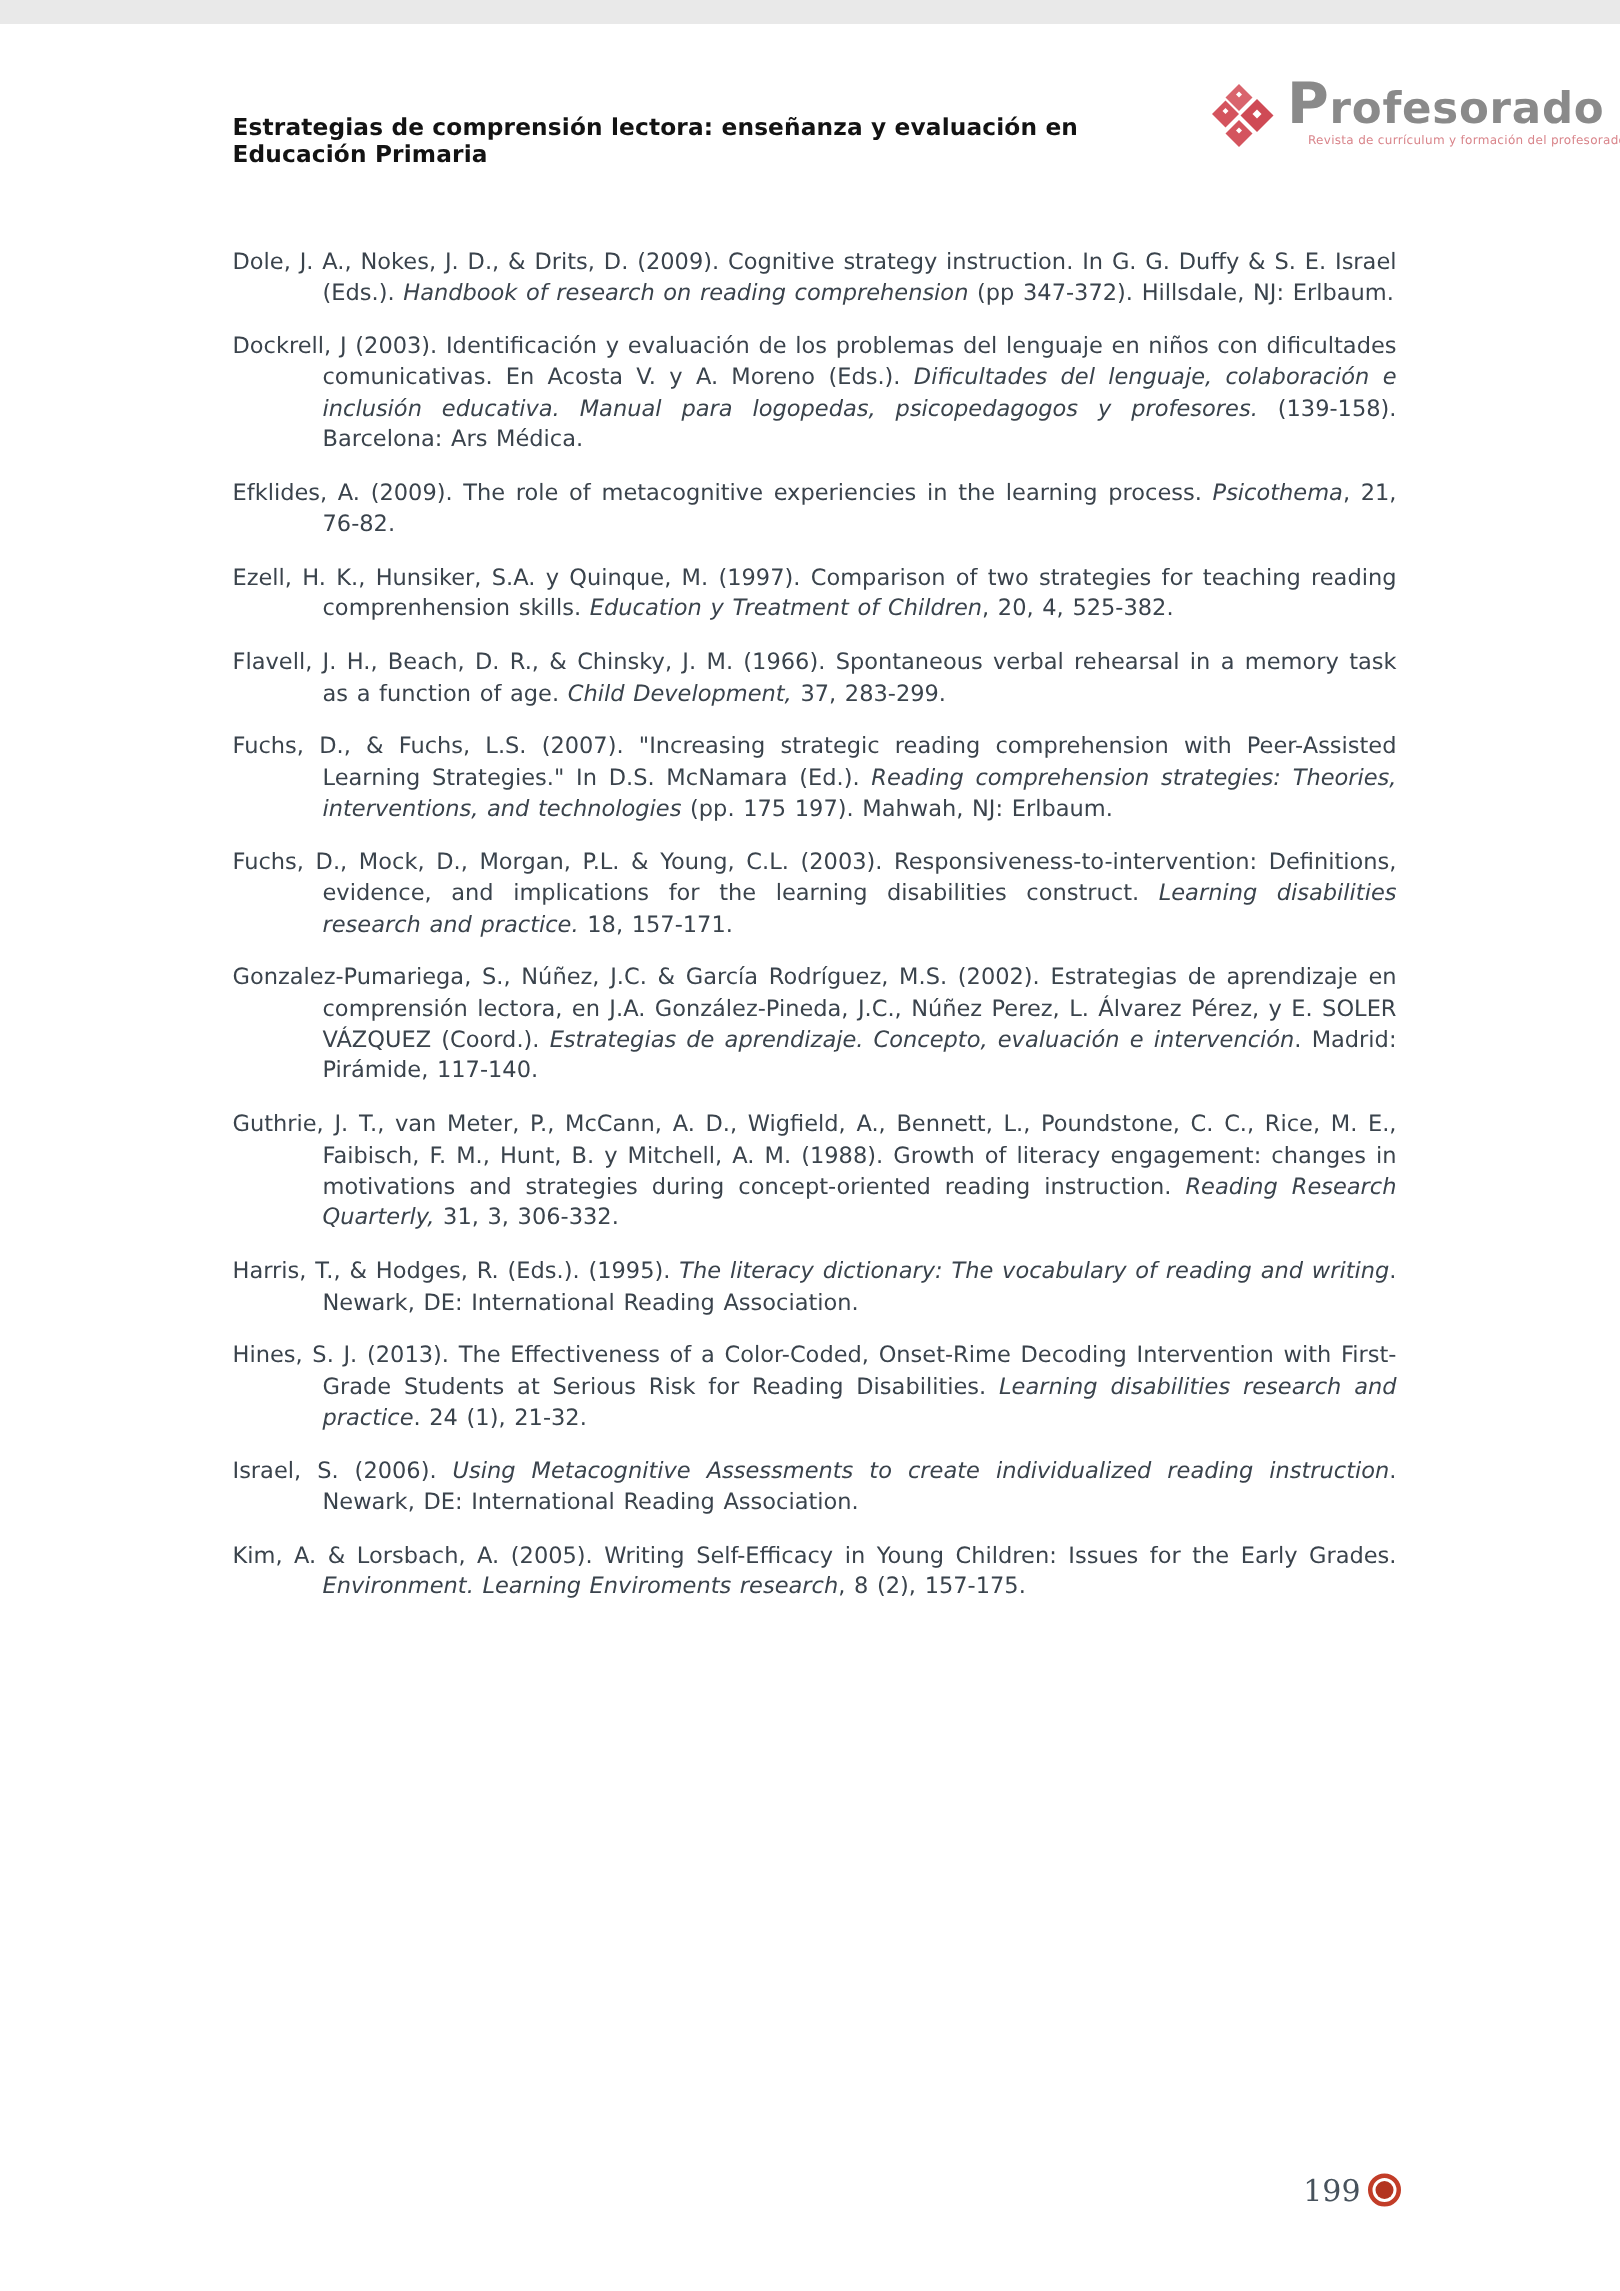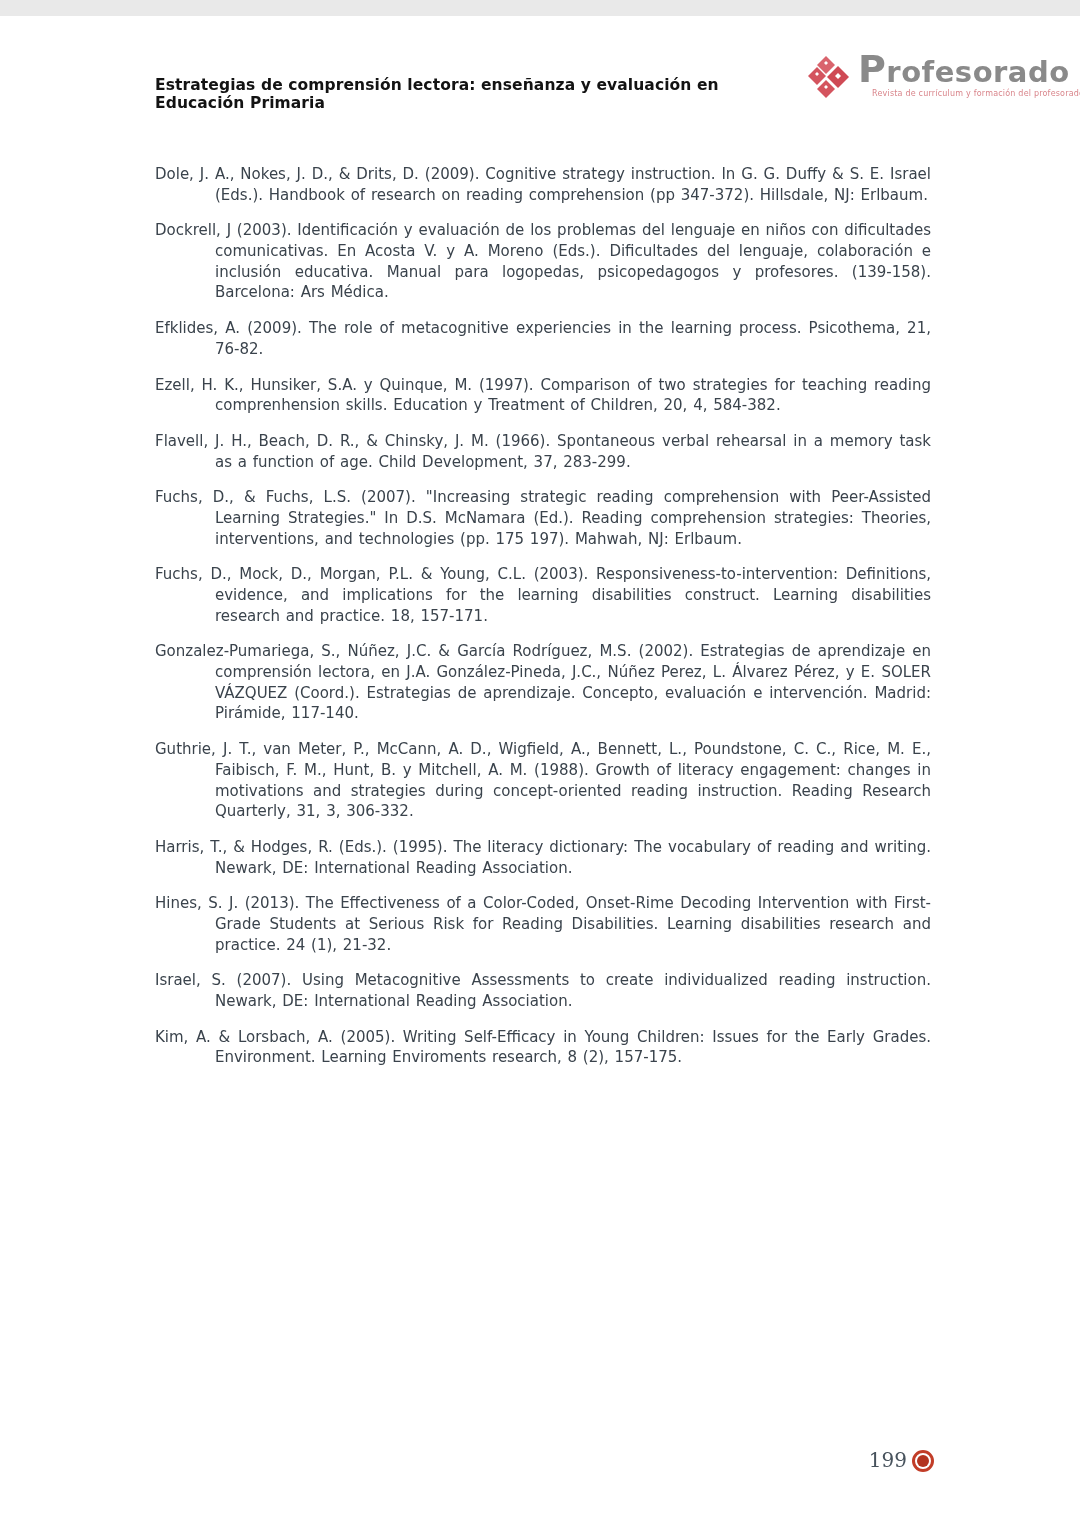--- a/index.html
+++ b/index.html
@@ -61,29 +61,29 @@
   .ref {
     margin: 0 0 15px 0;
     padding-left: 60px;
     text-indent: -60px;
     text-align: justify;
     font-size: 15px;
     line-height: 1.38;
     color: var(--body_text, #3a434c);
     word-spacing: 1px;
   }
-  .ref .it { }
+  .ref .it { font-style: italic; }
 
   
   .page-footer {
     position: absolute;
     top: 1432px;
     right: 146px;
     display: flex;
-    align-items: flex-end;
+    align-items: center;
     gap: 5px;
   }
   .page-number {
     font-family: "DejaVu Serif", "Liberation Serif", serif;
     font-size: 20px;
     color: #47525c;
   }
   .footer-dot {
     width: 16px;
     height: 16px;
@@ -129,29 +129,29 @@
         <span class="logo-name">Profesorado</span>
         <span class="logo-tagline">Revista de currículum y formación del profesorado</span>
       </span>
     </div>
   </header>
 
   <main class="refs">
       <p class="ref"><span>Dole, J. A., Nokes, J. D., &amp; Drits, D. (2009). Cognitive strategy instruction. In G. G. Duffy &amp; S. E. Israel (Eds.). </span><span class="it">Handbook of research on reading comprehension</span><span> (pp 347-372). Hillsdale, NJ: Erlbaum.</span></p>
       <p class="ref"><span>Dockrell, J (2003). Identificación y evaluación de los problemas del lenguaje en niños con dificultades comunicativas. En Acosta V. y A. Moreno (Eds.). </span><span class="it">Dificultades del lenguaje, colaboración e inclusión educativa. Manual para logopedas, psicopedagogos y profesores.</span><span> (139-158). Barcelona: Ars Médica.</span></p>
       <p class="ref"><span>Efklides, A. (2009). The role of metacognitive experiencies in the learning process. </span><span class="it">Psicothema</span><span>, 21, 76-82.</span></p>
-      <p class="ref"><span>Ezell, H. K., Hunsiker, S.A. y Quinque, M. (1997). Comparison of two strategies for teaching reading comprenhension skills. </span><span class="it">Education y Treatment of Children</span><span>, 20, 4, 584-382.</span></p>
+      <p class="ref"><span>Ezell, H. K., Hunsiker, S.A. y Quinque, M. (1997). Comparison of two strategies for teaching reading comprenhension skills. </span><span class="it">Education y Treatment of Children</span><span>, 20, 4, 525-382.</span></p>
       <p class="ref"><span>Flavell, J. H., Beach, D. R., &amp; Chinsky, J. M. (1966). Spontaneous verbal rehearsal in a memory task as a function of age. </span><span class="it">Child Development,</span><span> 37, 283-299.</span></p>
       <p class="ref"><span>Fuchs, D., &amp; Fuchs, L.S. (2007). "Increasing strategic reading comprehension with Peer-Assisted Learning Strategies." In D.S. McNamara (Ed.). </span><span class="it">Reading comprehension strategies: Theories, interventions, and technologies</span><span> (pp. 175 197). Mahwah, NJ: Erlbaum.</span></p>
       <p class="ref"><span>Fuchs, D., Mock, D., Morgan, P.L. &amp; Young, C.L. (2003). Responsiveness-to-intervention: Definitions, evidence, and implications for the learning disabilities construct. </span><span class="it">Learning disabilities research and practice.</span><span> 18, 157-171.</span></p>
       <p class="ref"><span>Gonzalez-Pumariega, S., Núñez, J.C. &amp; García Rodríguez, M.S. (2002). Estrategias de aprendizaje en comprensión lectora, en J.A. González-Pineda, J.C., Núñez Perez, L. Álvarez Pérez, y E. SOLER VÁZQUEZ (Coord.). </span><span class="it">Estrategias de aprendizaje. Concepto, evaluación e intervención</span><span>. Madrid: Pirámide, 117-140.</span></p>
       <p class="ref"><span>Guthrie, J. T., van Meter, P., McCann, A. D., Wigfield, A., Bennett, L., Poundstone, C. C., Rice, M. E., Faibisch, F. M., Hunt, B. y Mitchell, A. M. (1988). Growth of literacy engagement: changes in motivations and strategies during concept-oriented reading instruction. </span><span class="it">Reading Research Quarterly,</span><span> 31, 3, 306-332.</span></p>
       <p class="ref"><span>Harris, T., &amp; Hodges, R. (Eds.). (1995). </span><span class="it">The literacy dictionary: The vocabulary of reading and writing</span><span>. Newark, DE: International Reading Association.</span></p>
       <p class="ref"><span>Hines, S. J. (2013). The Effectiveness of a Color-Coded, Onset-Rime Decoding Intervention with First-Grade Students at Serious Risk for Reading Disabilities. </span><span class="it">Learning disabilities research and practice</span><span>. 24 (1), 21-32.</span></p>
-      <p class="ref"><span>Israel, S. (2007). </span><span class="it">Using Metacognitive Assessments to create individualized reading instruction</span><span>. Newark, DE: International Reading Association.</span></p>
+      <p class="ref"><span>Israel, S. (2006). </span><span class="it">Using Metacognitive Assessments to create individualized reading instruction</span><span>. Newark, DE: International Reading Association.</span></p>
       <p class="ref"><span>Kim, A. &amp; Lorsbach, A. (2005). Writing Self-Efficacy in Young Children: Issues for the Early Grades. </span><span class="it">Environment. Learning Enviroments research</span><span>, 8 (2), 157-175.</span></p>
     </main>
 
   <footer class="page-footer">
     <span class="page-number">199</span>
     <span class="footer-dot">
       <span class="footer-dot-inner"></span>
     </span>
   </footer>
 

